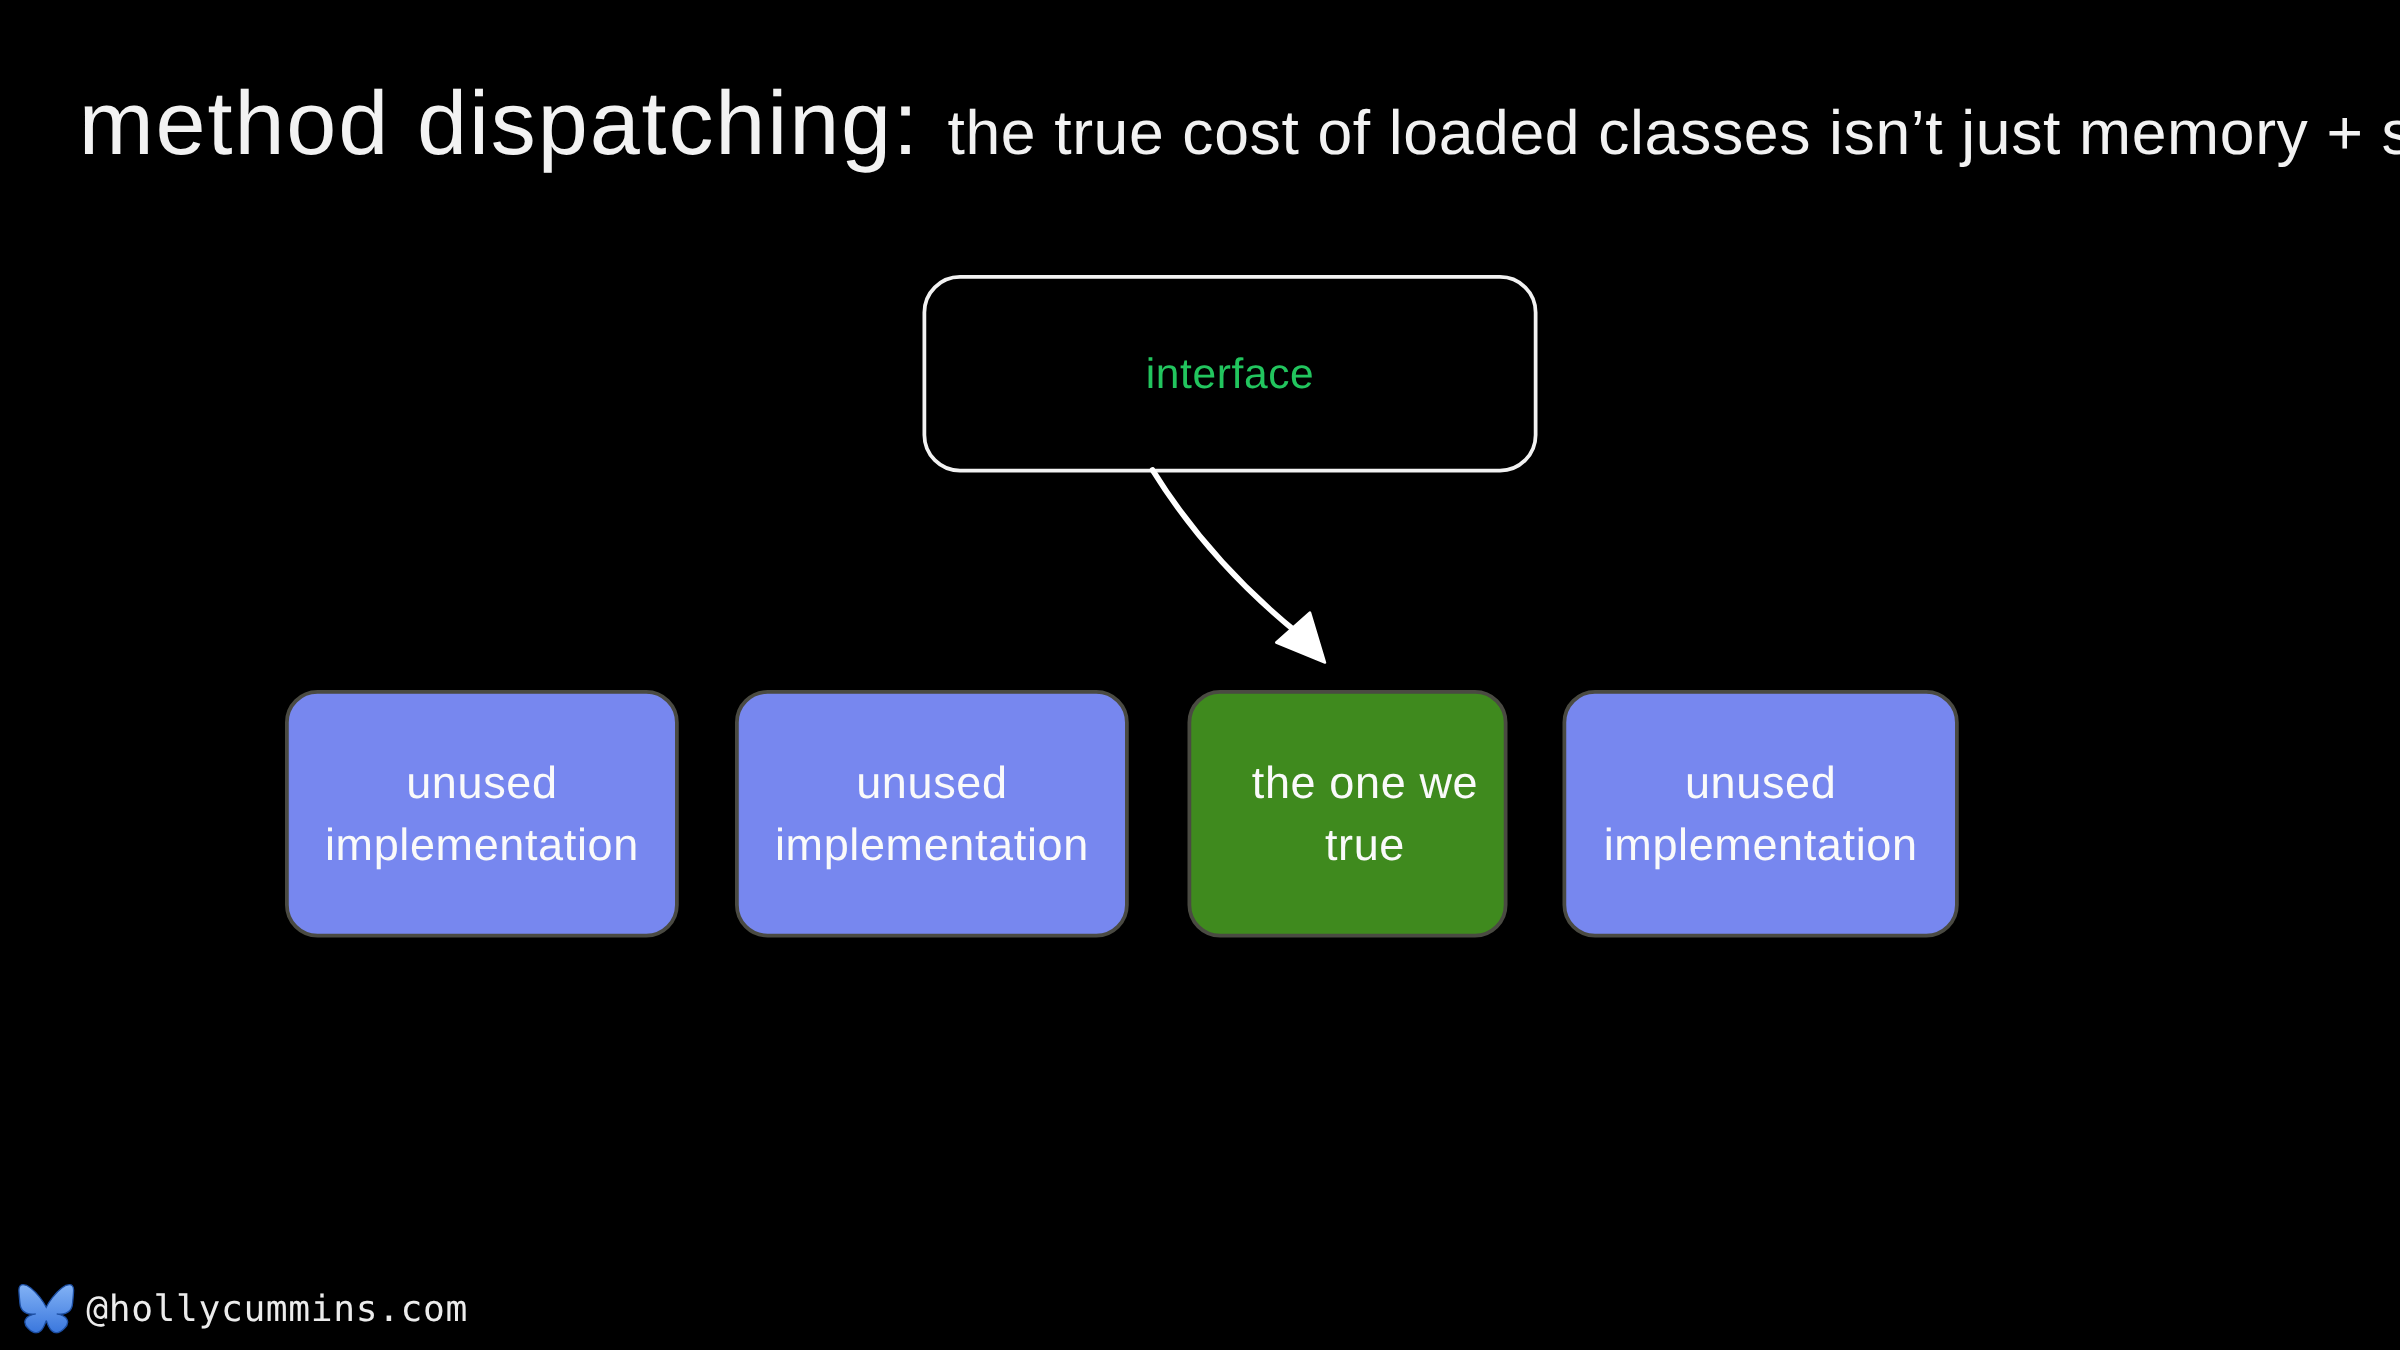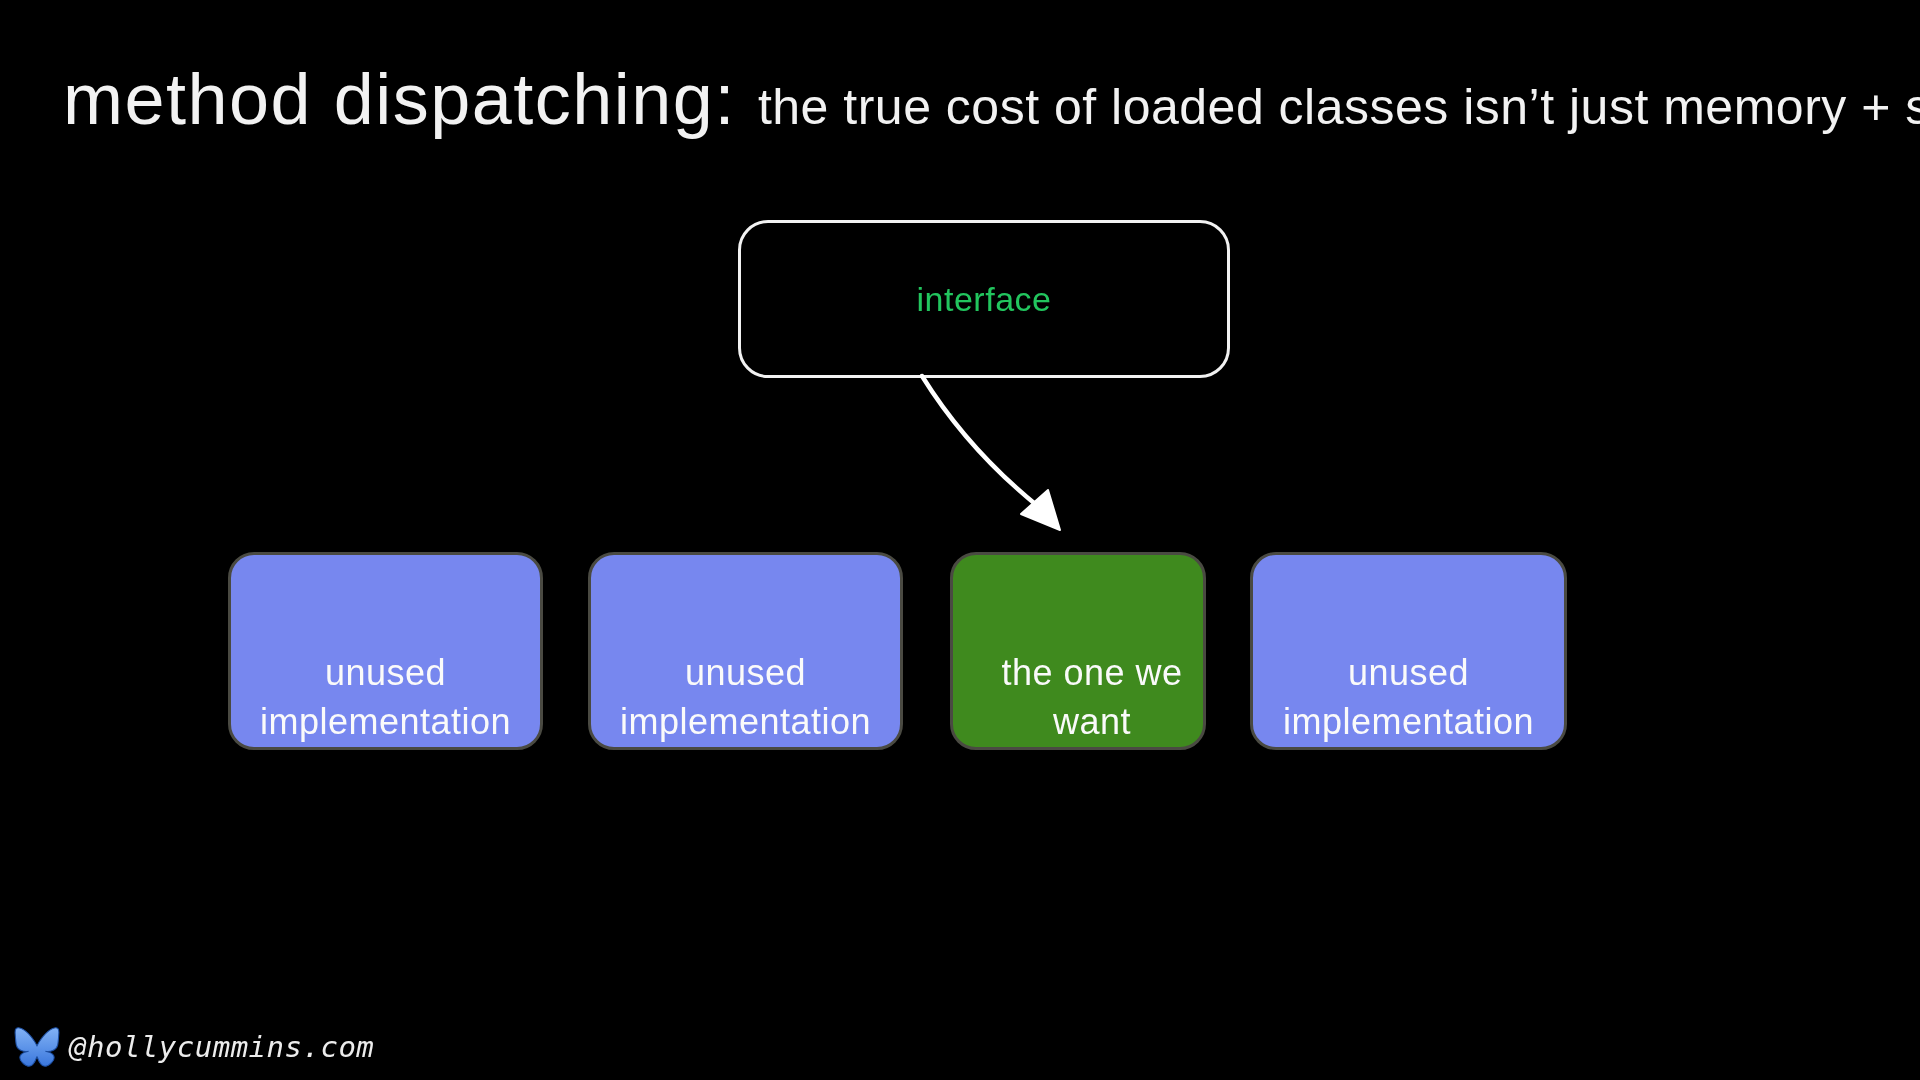--- a/index.html
+++ b/index.html
@@ -70,42 +70,41 @@
   .impl-box {
     position: absolute;
     top: 552px;
     height: 198px;
     border: 3px solid #4a4a42;
     border-radius: 26px;
     box-sizing: border-box;
     display: flex;
     flex-direction: column;
     align-items: center;
-    justify-content: flex-end;
+    justify-content: center;
     text-align: center;
     font-size: 36px;
     font-weight: 300;
     line-height: 1.38;
     letter-spacing: 0.5px;
   }
   .impl-box.pos-0 { left: 228px;  width: 315px; }
   .impl-box.pos-1 { left: 588px;  width: 315px; }
   .impl-box.pos-2 { left: 950px;  width: 256px; }
   .impl-box.pos-3 { left: 1250px; width: 317px; }
 
   
   .footer {
     position: absolute;
     left: 14px;
     top: 1022px;
     height: 50px;
     display: flex;
     align-items: center;
     gap: 9px;
-    font-style: italic;
   }
   .footer .butterfly {
     width: 46px;
     height: 40px;
     display: block;
   }
   .footer .handle {
     color: #ececec;
     font-family: "DejaVu Sans Mono", monospace;
     font-size: 29px;
@@ -135,21 +134,21 @@
     <span>implementation</span>
   </div>
 
   <div class="impl-box pos-1" style="background-color: rgb(119, 135, 239); color: rgb(250, 250, 250); border-color: rgb(74, 74, 66);">
     <span>unused</span>
     <span>implementation</span>
   </div>
 
   <div class="impl-box pos-2" style="background-color: rgb(63, 138, 30); color: rgb(250, 250, 250); border-color: rgb(74, 74, 66); padding-left: 28px;">
     <span>the one we</span>
-    <span>want</span>
+    <span>true</span>
   </div>
 
   <div class="impl-box pos-3" style="background-color: rgb(119, 135, 239); color: rgb(250, 250, 250); border-color: rgb(74, 74, 66);">
     <span>unused</span>
     <span>implementation</span>
   </div>
 
   <div class="footer">
     <svg class="butterfly" viewBox="0 0 600 530">
       <defs>

